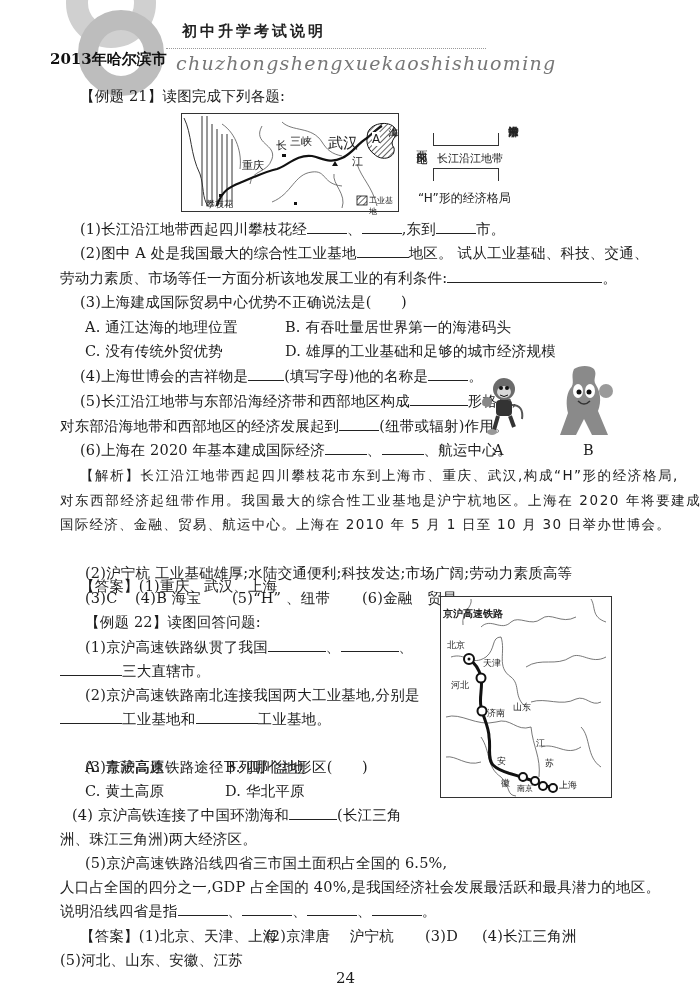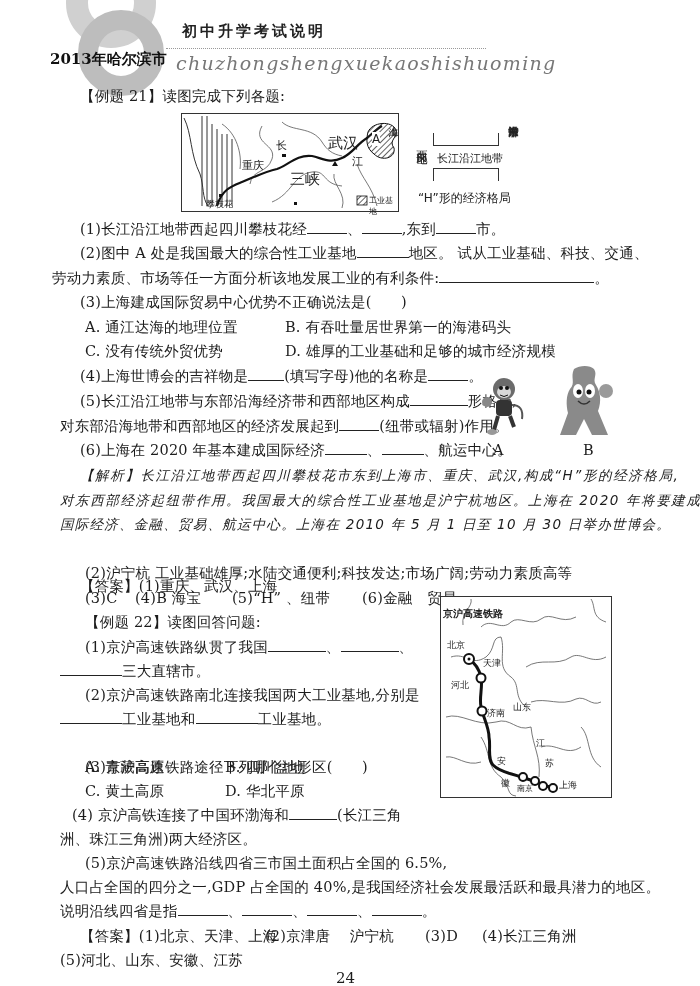--- a/index.html
+++ b/index.html
@@ -1,20 +1,20 @@
 <!DOCTYPE html>
 <html><head>
 <meta charset="utf-8">
 <style>
   html, body { margin:0; padding:0; background:#ffffff; }
   body { width:700px; height:986px; position:relative; overflow:hidden;
          font-family:"DejaVu Serif","Liberation Serif",serif; color:#1c1c1c; }
   .abs { position:absolute; }
   .t { font-size:14.5px; line-height:20px; white-space:nowrap; letter-spacing:0.2px; }
-  .kai { font-family:"DejaVu Sans","Liberation Sans",sans-serif; font-size:13.5px; letter-spacing:1.6px;font-style:italic; }
+  .kai { font-family:"DejaVu Sans","Liberation Sans",sans-serif; font-size:13.5px; letter-spacing:1.6px; }
   .blank { display:inline-block; border-bottom:1px solid #222; height:14px; vertical-align:baseline; }
   
   .logo-ring { position:absolute; border-radius:50%; border:22px solid #c9c9c9; box-sizing:border-box; }
   .hdr-title { font-family:"DejaVu Sans","Liberation Sans",sans-serif; font-weight:bold; font-size:15px; letter-spacing:3px; color:#222; }
   .hdr-city { font-family:"DejaVu Serif","Liberation Serif",serif; font-weight:bold; font-size:15px; color:#111; }
   .hdr-pinyin { font-family:"DejaVu Serif","Liberation Serif",serif; font-style:italic; font-size:19px; color:#777; letter-spacing:1.3px; }
   .hdr-rule { border-top:1px dotted #999; }
   .map-box { border:1.5px solid #333; background:#fff; }
   .map-label { font-family:"DejaVu Sans","Liberation Sans",sans-serif; font-size:10px; color:#222; }
   .hdiagram-label { font-family:"DejaVu Sans","Liberation Sans",sans-serif; font-size:11px; color:#222; }
@@ -65,21 +65,21 @@
     <rect x="100" y="40" width="4" height="3" fill="#111"></rect>
     <polygon points="150,52 153,47 156,52" fill="#111"></polygon>
     <rect x="37" y="80" width="3" height="3" fill="#111"></rect>
     <rect x="112" y="88" width="3" height="3" fill="#111"></rect>
 
     <rect x="175" y="82" width="10" height="9" fill="url(#hatch)" stroke="#111" stroke-width="0.8"></rect>
   </svg>
   <span class="abs map-label" style="left:24px; top:84px; font-size:9px;">攀枝花</span>
   <span class="abs map-label" style="left:60px; top:44px; font-size:11px;">重庆</span>
   <span class="abs map-label" style="left:94px; top:24px; font-size:11px;">长</span>
-  <span class="abs map-label" style="left:108px; top:20px; font-size:15px;margin-top:36px;">三峡</span>
+  <span class="abs map-label" style="left:108px; top:20px; font-size:11px;">三峡</span>
   <span class="abs map-label" style="left:146px; top:20px; font-size:15px;">武汉</span>
   <span class="abs map-label" style="left:170px; top:40px; font-size:11px;">江</span>
   <span class="abs map-label" style="left:190px; top:18px; font-size:12px; background:#fff;">A</span>
   <span class="abs map-label vert" style="left:204px; top:4px; font-size:10px;">上海</span>
   <span class="abs map-label" style="left:187px; top:81px; font-size:8px;">工业基地</span>
 </div>
 
 <div>
   <span class="abs hdiagram-label vert" style="left:413px; top:142px;">西部地区</span>
   <div class="abs" style="left:433px; top:133px; width:64px; height:12px; border:1px solid #333; border-top:none;"></div>
@@ -89,21 +89,21 @@
   <span class="abs hdiagram-label" style="left:418px; top:190px; font-size:12px;">“H”形的经济格局</span>
 </div>
 
 <div class="abs t" style="left:80px; top:219px;">
   <span>(1)长江沿江地带西起四川攀枝花经</span><span class="blank" style="width:40px;"></span><span>、</span><span class="blank" style="width:40px;"></span><span>,东到</span><span class="blank" style="width:40px;"></span><span>市。</span>
 </div>
 
 <div class="abs t" style="left:80px; top:243px;">
   <span>(2)图中 A 处是我国最大的综合性工业基地</span><span class="blank" style="width:52px;"></span><span>地区。 试从工业基础、科技、交通、</span>
 </div>
-<div class="abs t" style="left:52px; top:268px;text-align:center;">
+<div class="abs t" style="left:60px; top:268px;text-align:center;">
   <span>劳动力素质、市场等任一方面分析该地发展工业的有利条件:</span><span class="blank" style="width:155px;"></span><span>。</span>
 </div>
 
 <div class="abs t" style="left:80px; top:292px;">(3)上海建成国际贸易中心优势不正确说法是(　　)</div>
 <div class="abs t" style="left:85px; top:317px;">A. 通江达海的地理位置</div>
 <div class="abs t" style="left:285px; top:317px;">B. 有吞吐量居世界第一的海港码头</div>
 <div class="abs t" style="left:85px; top:341px;">C. 没有传统外贸优势</div>
 <div class="abs t" style="left:285px; top:341px;">D. 雄厚的工业基础和足够的城市经济规模</div>
 
 <div class="abs t" style="left:80px; top:366px;">

